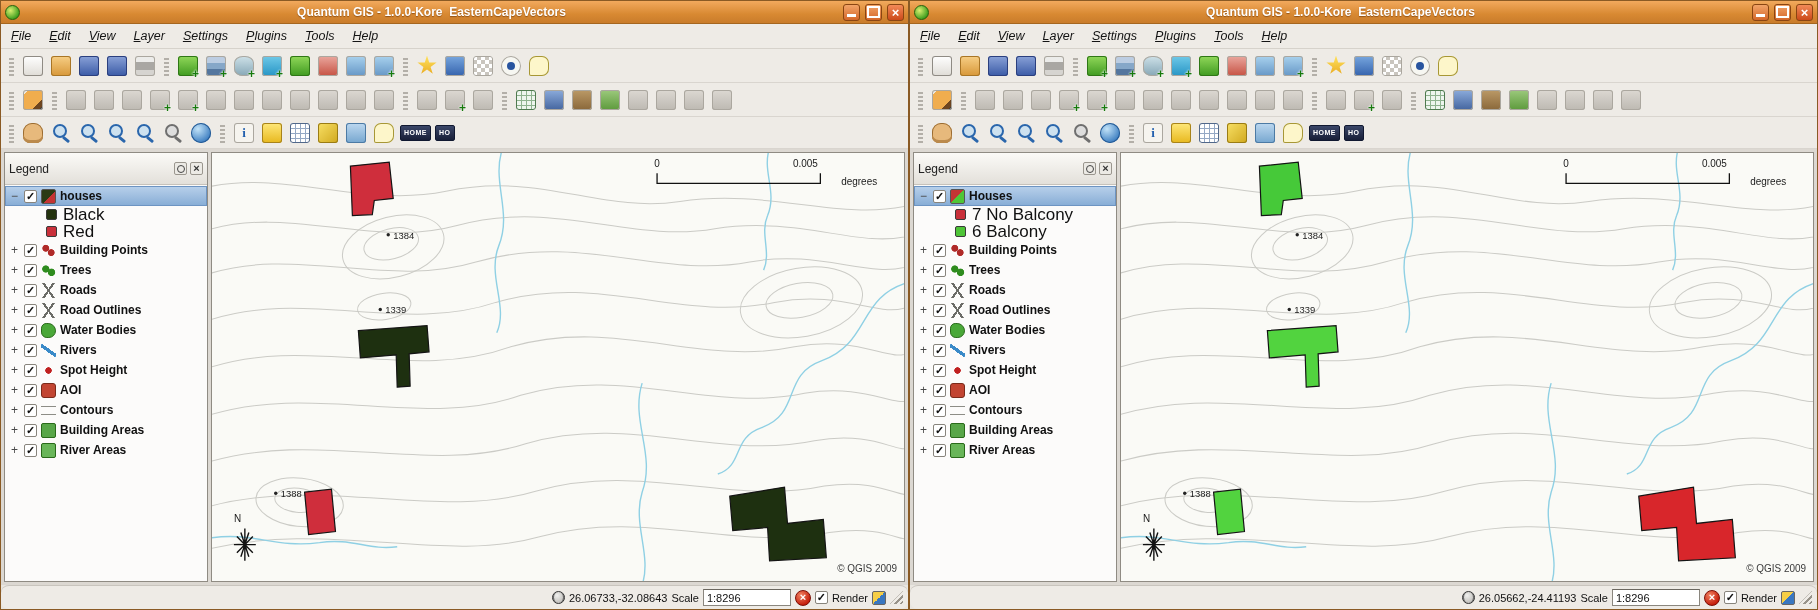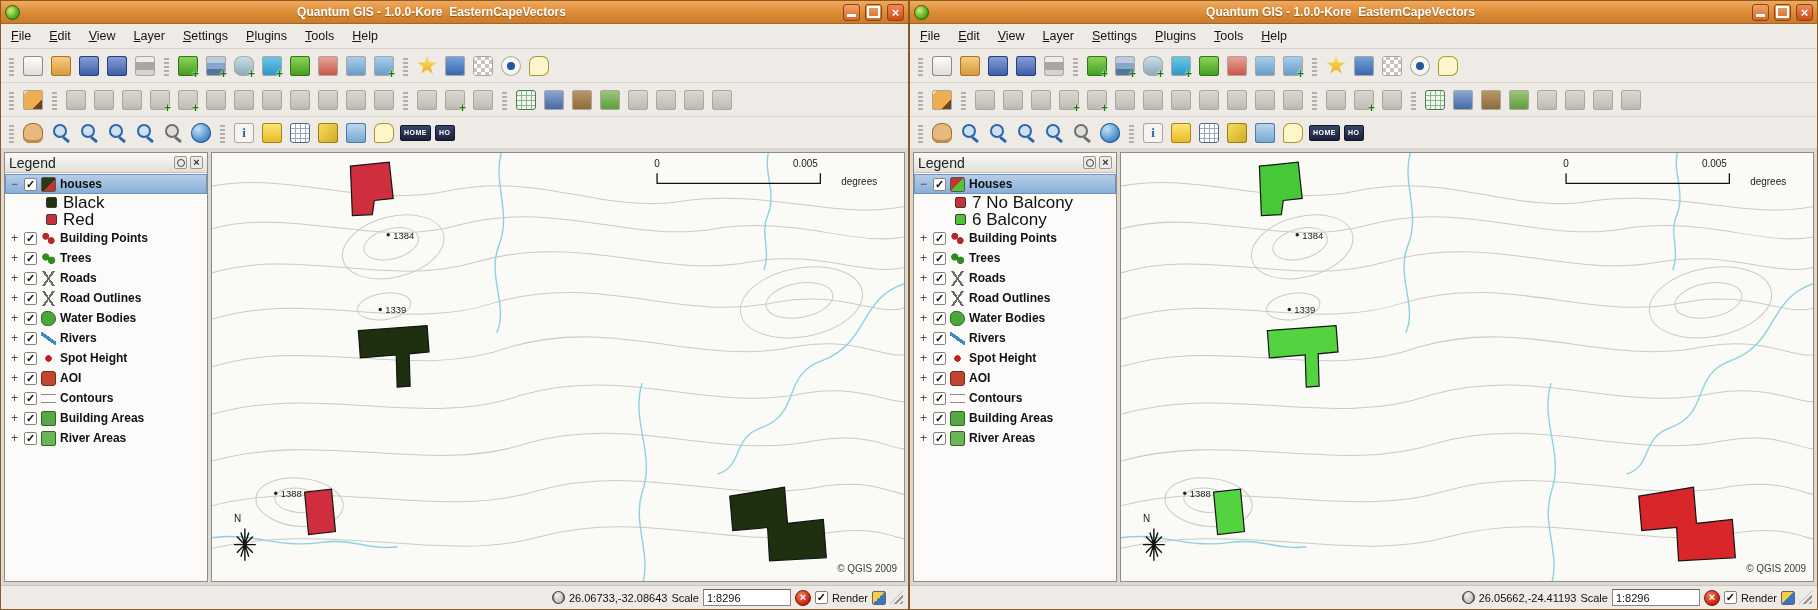--- a/index.html
+++ b/index.html
@@ -17,21 +17,21 @@
                 text-shadow:0 1px 1px rgba(90,40,0,.55); white-space:pre; overflow:hidden; }
   .winbtn { width:17px; height:17px; flex:none; border-radius:3px; border:1px solid #8a4512;
             background:linear-gradient(#f2a468,#d4672a); display:flex; align-items:center; justify-content:center; position:relative; }
   .winbtn.min::after { content:""; width:9px; height:3px; background:#fff; position:absolute; bottom:3px; }
   .winbtn.max::after { content:""; width:9px; height:8px; border:2px solid #fff; }
   .winbtn.close { background:linear-gradient(#f28a58,#cc4a1a); }
   .winbtn.close::after { content:"×"; color:#fff; font-weight:bold; font-size:13px; line-height:1; }
 
   .menubar { height:25px; flex:none; display:flex; align-items:center; gap:18px; padding:0 10px;
              background:#eeebe6; border-bottom:1px solid #d6d2cb; font-size:12.5px; color:#141414; }
-  .menu-item { display:inline-block; cursor:default; }
+  .menu-item { display:inline-block; cursor:default;font-style:italic; }
   .menu-item::first-letter { text-decoration:underline; }
 
   
   .toolbar { flex:none; display:flex; align-items:center; gap:2px; padding:2px 4px;
              background:#eeebe6; border-bottom:1px solid #d9d5cf; }
   .toolbar.r1 { height:34px; } .toolbar.r2 { height:34px; } .toolbar.r3 { height:32px; }
   .thandle { width:5px; height:20px; margin:0 4px; flex:none;
              background:repeating-linear-gradient(0deg,#b3afa8 0 2px,transparent 2px 4px); }
   .tbtn { width:26px; height:26px; flex:none; border:0; background:transparent; display:flex;
           align-items:center; justify-content:center; cursor:default; }
@@ -92,22 +92,22 @@
   .ic-open-table { background-color:#fff; box-shadow:inset 0 0 0 1px #51688a;
       background-image:linear-gradient(#94a8c4 1px,transparent 1px),linear-gradient(90deg,#94a8c4 1px,transparent 1px);
       background-size:5px 5px; }
   .ic-measure-line { background:linear-gradient(135deg,#f8e065,#d0a81e); box-shadow:inset 0 0 0 1px #9a7c14; }
   .ic-measure-area { background:linear-gradient(#bdd8f0,#76a6cf); box-shadow:inset 0 0 0 1px #4c7aa4; }
 
   
   .main { flex:1; min-height:0; display:flex; gap:3px; padding:3px; background:#dcd8d2; }
   .legend-panel { width:204px; flex:none; display:flex; flex-direction:column;
                   background:#fcfbfa; border:1px solid #8f8b83; }
-  .legend-header { height:20px; flex:none; display:flex; align-items:center; gap:3px; padding:0 4px;
-                   background:linear-gradient(#fbfaf7,#e3e0da); border-bottom:1px solid #c6c2bb; font-size:14px; color:#222; }
+  .legend-header { height:32px; flex:none; display:flex; align-items:center; gap:3px; padding:0 4px;
+                   background:linear-gradient(#fbfaf7,#e3e0da); border-bottom:1px solid #c6c2bb; font-size:12px; color:#222; }
   .legend-header .ltitle { flex:1; }
   .lh-btn { width:13px; height:13px; border:1px solid #9a968e; border-radius:2px; background:#eceae5;
             display:flex; align-items:center; justify-content:center; color:#333; }
   .lh-dock::after { content:""; width:6px; height:6px; border:1px solid #444; border-radius:50%; }
   .lh-close::after { content:"×"; font-size:11px; line-height:1; font-weight:bold; }
   .legend-list { flex:1; padding-top:1px; overflow:hidden; }
   .legend-row { height:20px; display:flex; align-items:center; gap:4px; padding-left:4px; }
   .legend-row.selected { background:linear-gradient(#b9d1eb,#86acd5); box-shadow:inset 0 0 0 1px #6d94c2; }
   .expander { width:11px; text-align:center; font-size:12px; color:#4a4a4a; flex:none; }
   .checkbox { width:13px; height:13px; flex:none; background:#fff; border:1px solid #88847c; border-radius:2px;
@@ -138,21 +138,21 @@
 
   .map-canvas { flex:1; position:relative; overflow:hidden; background:#fafaf6;
                 border:1px solid #8f8b83; }
   .map-svg { position:absolute; inset:0; width:100%; height:100%; }
   .map-svg text { font-family:"Liberation Sans",sans-serif; font-size:10px; fill:#1a1a1a; }
   .map-svg text.spot { font-size:9.5px; }
   .map-svg text.copy { fill:#3a3a3a; }
 
   
   .statusbar { height:24px; flex:none; display:flex; align-items:center; gap:4px; padding:0 5px;
-               background:#eeebe6; border-top:1px solid #c9c5be; font-size:11px; color:#111; }
+               background:#eeebe6; border-top:1px solid #c9c5be; font-size:11px; color:#111;border-radius:8px; }
   .sb-spacer { flex:1; }
   .globe-icon { width:13px; height:13px; flex:none; border-radius:50%; border:1px solid #333;
                 background:radial-gradient(circle at 38% 32%,#f0f0ee,#b0aeaa);
                 box-shadow:inset 0 0 0 2.5px rgba(255,255,255,.0), inset 3px 0 0 -2px #666, inset -3px 0 0 -2px #666; }
   .scale-input { width:88px; height:17px; font:11px "Liberation Sans",sans-serif; padding:0 3px;
                  border:1px solid #8a867e; border-top-color:#6b675f; background:#fff; color:#111; }
   .stop-btn { width:16px; height:16px; flex:none; border-radius:50%; border:1px solid #7c0e04;
               background:radial-gradient(circle at 35% 30%,#f5online8066,#f08060 0%,#c41c0a 75%);
               background:radial-gradient(circle at 35% 30%,#f08060,#c41c0a 75%);
               display:flex; align-items:center; justify-content:center; }

